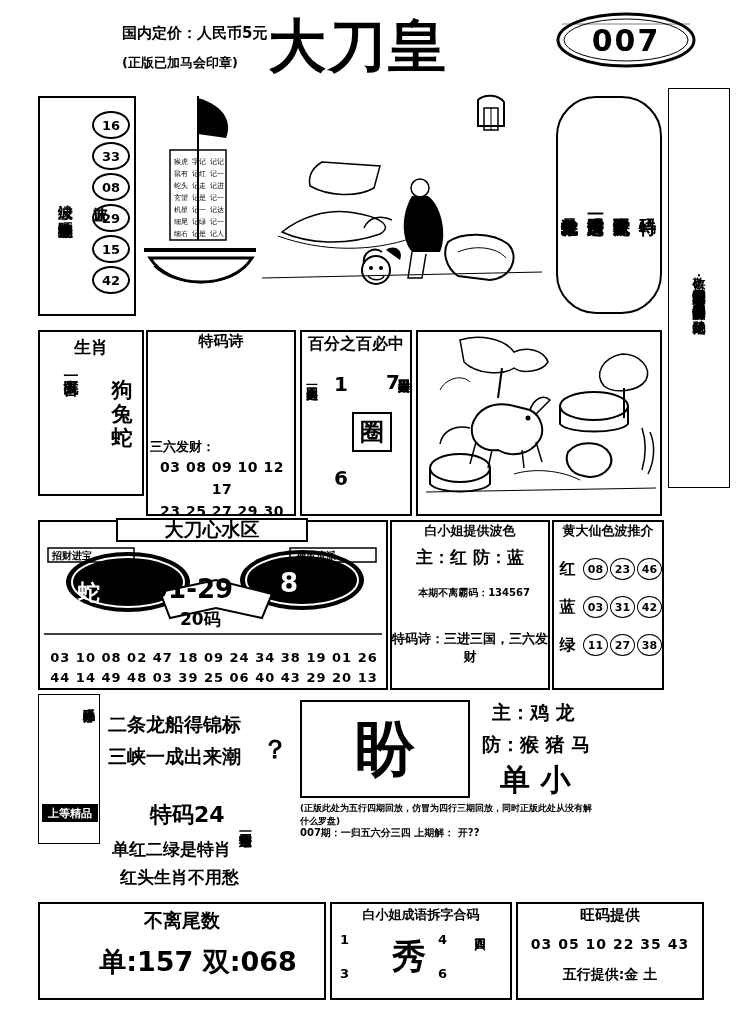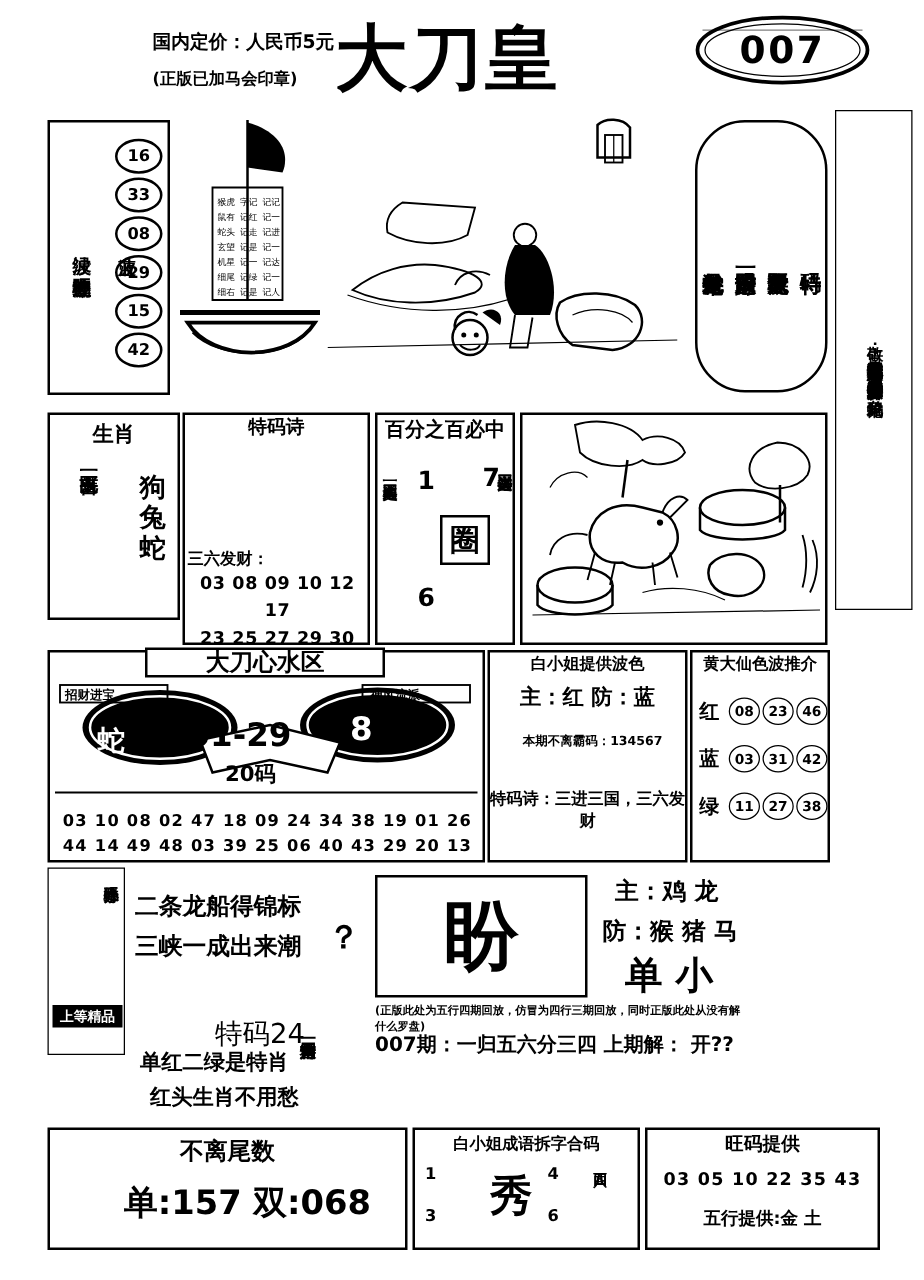--- a/index.html
+++ b/index.html
@@ -84,34 +84,34 @@
 
   
   #leftSeal{left:38px;top:694px;width:62px;height:150px;}
   #leftSealTxt{position:absolute;left:42px;top:700px;width:54px;font-size:12px;writing-mode:vertical-rl;text-orientation:upright;line-height:15px;font-weight:bold;}
   #redSeal{position:absolute;left:42px;top:804px;width:56px;height:18px;background:#000;color:#fff;font-size:11px;font-weight:bold;}
 
   #verse{left:104px;top:694px;width:184px;height:200px;}
   #v1{position:absolute;left:108px;top:712px;font-size:19px;font-weight:bold;}
   #v2{position:absolute;left:108px;top:744px;font-size:19px;font-weight:bold;}
   #qmark{position:absolute;left:262px;top:732px;font-size:26px;font-weight:bold;}
-  #v3{position:absolute;left:172px;top:800px;font-size:22px;font-weight:normal;margin-top:12px;}
+  #v3{position:absolute;left:150px;top:800px;font-size:22px;font-weight:bold;}
   #v4{position:absolute;left:112px;top:838px;font-size:17px;font-weight:bold;}
   #v5{position:absolute;left:120px;top:866px;font-size:17px;font-weight:bold;}
 
   #pan{left:300px;top:700px;width:170px;height:98px;}
   #panChar{position:absolute;left:300px;top:700px;width:170px;height:98px;font-size:60px;font-weight:bold;}
   #panNote{position:absolute;left:300px;top:802px;width:300px;font-size:9px;font-weight:bold;}
 
   #zhufang{left:476px;top:694px;width:188px;height:110px;}
   #zf1{position:absolute;left:492px;top:700px;font-size:19px;font-weight:bold;}
   #zf2{position:absolute;left:482px;top:732px;font-size:19px;font-weight:bold;}
   #zf3{position:absolute;left:500px;top:760px;font-size:30px;font-weight:bold;}
 
-  #issueline{left:300px;top:826px;width:364px;height:22px;font-size:16px;font-weight:bold;}
+  #issueline{left:300px;top:826px;width:364px;height:22px;font-size:10px;font-weight:bold;}
   #leftVert{position:absolute;left:236px;top:824px;font-size:13px;writing-mode:vertical-rl;text-orientation:upright;font-weight:bold;}
 
   
   #bl{left:38px;top:902px;width:288px;height:98px;}
   #blTitle{position:absolute;left:38px;top:908px;width:288px;font-size:19px;font-weight:bold;}
   #blNums{position:absolute;left:38px;top:944px;width:288px;font-size:27px;font-weight:bold;padding-left:32px;}
 
   #bm{left:330px;top:902px;width:182px;height:98px;}
   #bmTitle{position:absolute;left:330px;top:906px;width:182px;font-size:13px;font-weight:bold;}
   #bmGrid{position:absolute;left:334px;top:928px;width:176px;height:66px;}

